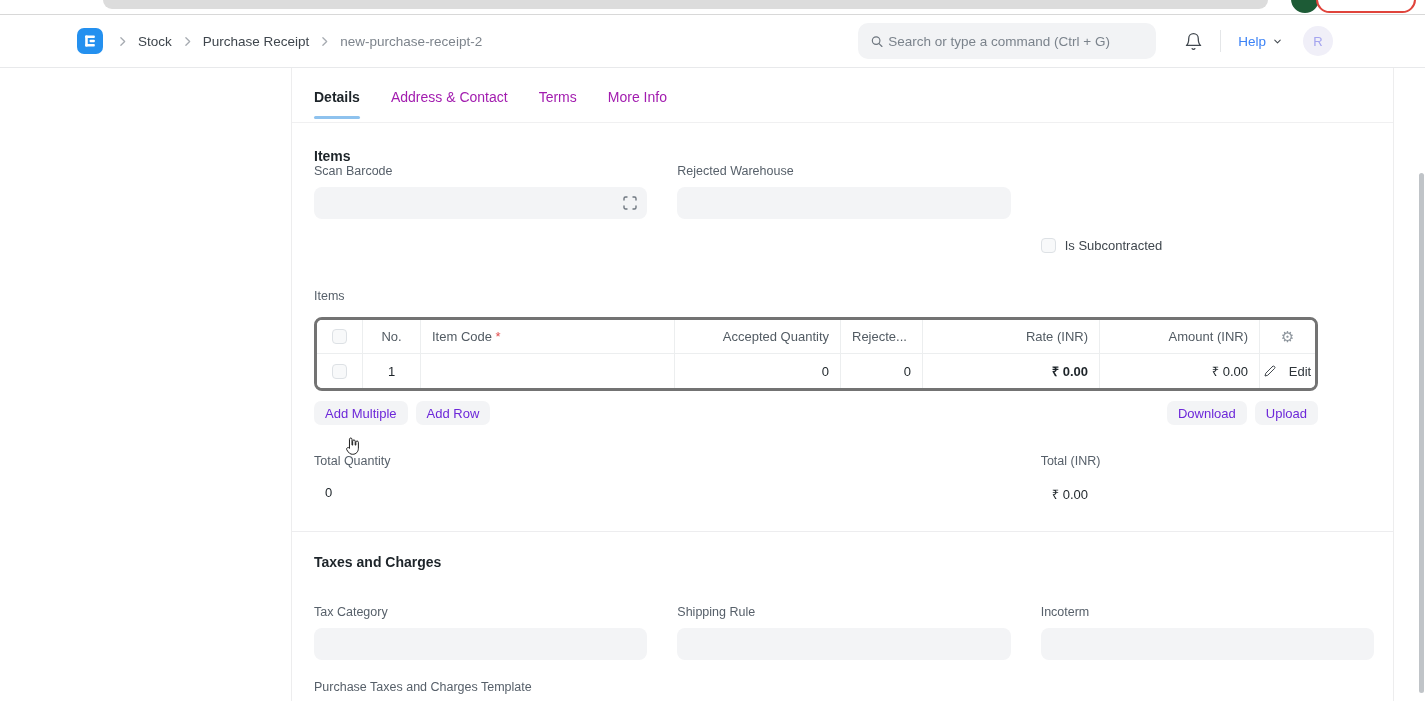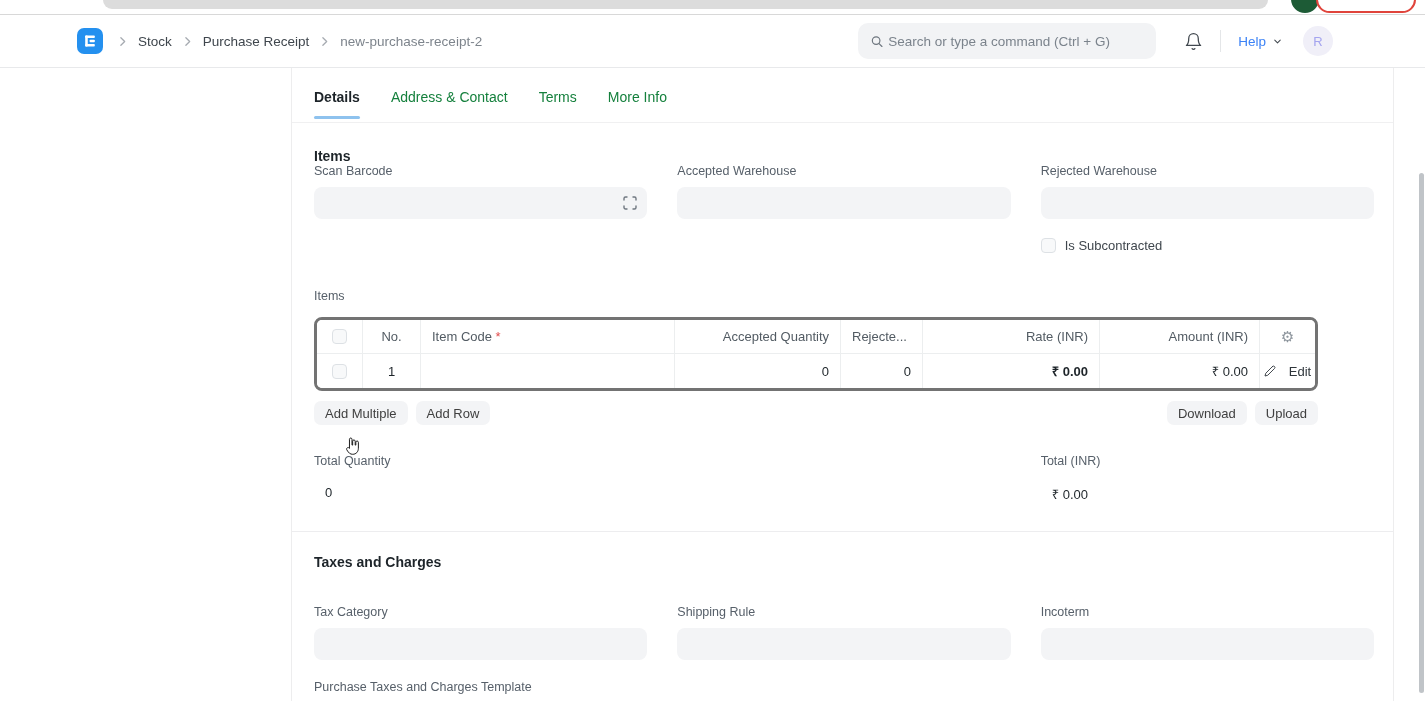--- a/index.html
+++ b/index.html
@@ -37,21 +37,21 @@
   .avatar { width:30px; height:30px; border-radius:50%; background:#f0eff8; color:#a4a4ef;
     font-size:13px; display:flex; align-items:center; justify-content:center; margin-left:20px; cursor:pointer; }
 
   
   .main { position:relative; height:633px; }
   .card { position:absolute; left:291px; top:0; width:1103px; height:100%;
     border-left:1px solid #ededee; border-right:1px solid #ededee; background:#fff;
     padding:0 19px 0 22px; }
   .tabbar { display:flex; gap:31px; border-bottom:1px solid #f0f0f1; margin:0 -19px 0 -22px;
     padding:0 19px 0 22px; }
-  .tab { position:relative; padding:21px 0 17px; font-size:14px; color:#15803d; cursor:pointer; }
+  .tab { position:relative; padding:21px 0 17px; font-size:14px; color:#a21caf; cursor:pointer; }
   .tab.active { color:#1d2429; font-weight:700; }
   .tab.active::after { content:""; position:absolute; left:0; right:0; bottom:3px;
     height:3px; background:#8ec2ee; border-radius:2px; }
 
   .sec-title { margin-top:25px; font-size:14px; font-weight:700; color:#1d2429; }
   .field-grid { display:grid; grid-template-columns:repeat(3,1fr); column-gap:30px; }
   .f-label { font-size:12.5px; color:#57606a; margin-bottom:9px; }
   .f-input { height:32px; background:#f3f4f6; border-radius:8px; position:relative; cursor:text; }
   .scan-icon { position:absolute; right:10px; top:9px; }
   .check-row { display:flex; align-items:center; gap:9px; margin-top:19px; }
@@ -67,21 +67,21 @@
   .cell:nth-child(8n) { border-right:none; }
   .hdr { color:#525b63; border-bottom:1px solid #eceeef; }
   .c-center { justify-content:center; padding:0; }
   .c-right { justify-content:flex-end; }
   .rate-val { font-weight:600; }
   .gear { color:#8d959d; font-size:15px; cursor:pointer; }
   .edit-btn { display:flex; align-items:center; gap:13px; color:#2f363c; cursor:pointer; font-size:13px; }
 
   .btn-row { display:flex; gap:8px; margin-top:10px; width:1004px; }
   .btn { height:24px; padding:0 11px; background:#f3f4f6; border:none; border-radius:7px;
-    font-size:13px; color:#404040; font-family:inherit; cursor:pointer; display:flex; align-items:center; }
+    font-size:13px; color:#6d28d9; font-family:inherit; cursor:pointer; display:flex; align-items:center; }
   .btn-spacer { margin-left:auto; }
 
   .totals { margin-top:29px; }
   .tot-val { margin-top:17px; font-size:13px; color:#1d2429; padding-left:11px; }
   .divider { border-top:1px solid #ededef; margin:28px -19px 0 -22px; }
   .tmpl-label { margin-top:20px; font-size:12.5px; color:#57606a; }
 
   
   .scrollbar { position:absolute; right:1px; top:173px; width:5px; height:520px;
     background:#c0c4c8; border-radius:3px; cursor:pointer; }
@@ -174,24 +174,20 @@
           <div class="f-input">
             <span class="scan-icon">
               <svg width="14" height="14" viewBox="0 0 14 14" fill="none" stroke="#6f7780" stroke-width="1.4" stroke-linecap="round">
                 <path d="M1 4V2.5A1.5 1.5 0 0 1 2.5 1H4"></path>
                   <path d="M10 1h1.5A1.5 1.5 0 0 1 13 2.5V4"></path>
                 <path d="M13 10v1.5a1.5 1.5 0 0 1-1.5 1.5H10"></path>
                   <path d="M4 13H2.5A1.5 1.5 0 0 1 1 11.5V10"></path>
               </svg>
             </span>
           </div>
-        </div>
-        <div>
-          <div class="f-label">Accepted Warehouse</div>
-          <div class="f-input"></div>
         </div>
         <div>
           <div class="f-label">Rejected Warehouse</div>
           <div class="f-input"></div>
         </div>
       </div>
 
       <div class="field-grid" style="margin-top:0;">
         <div></div>
           <div></div>

